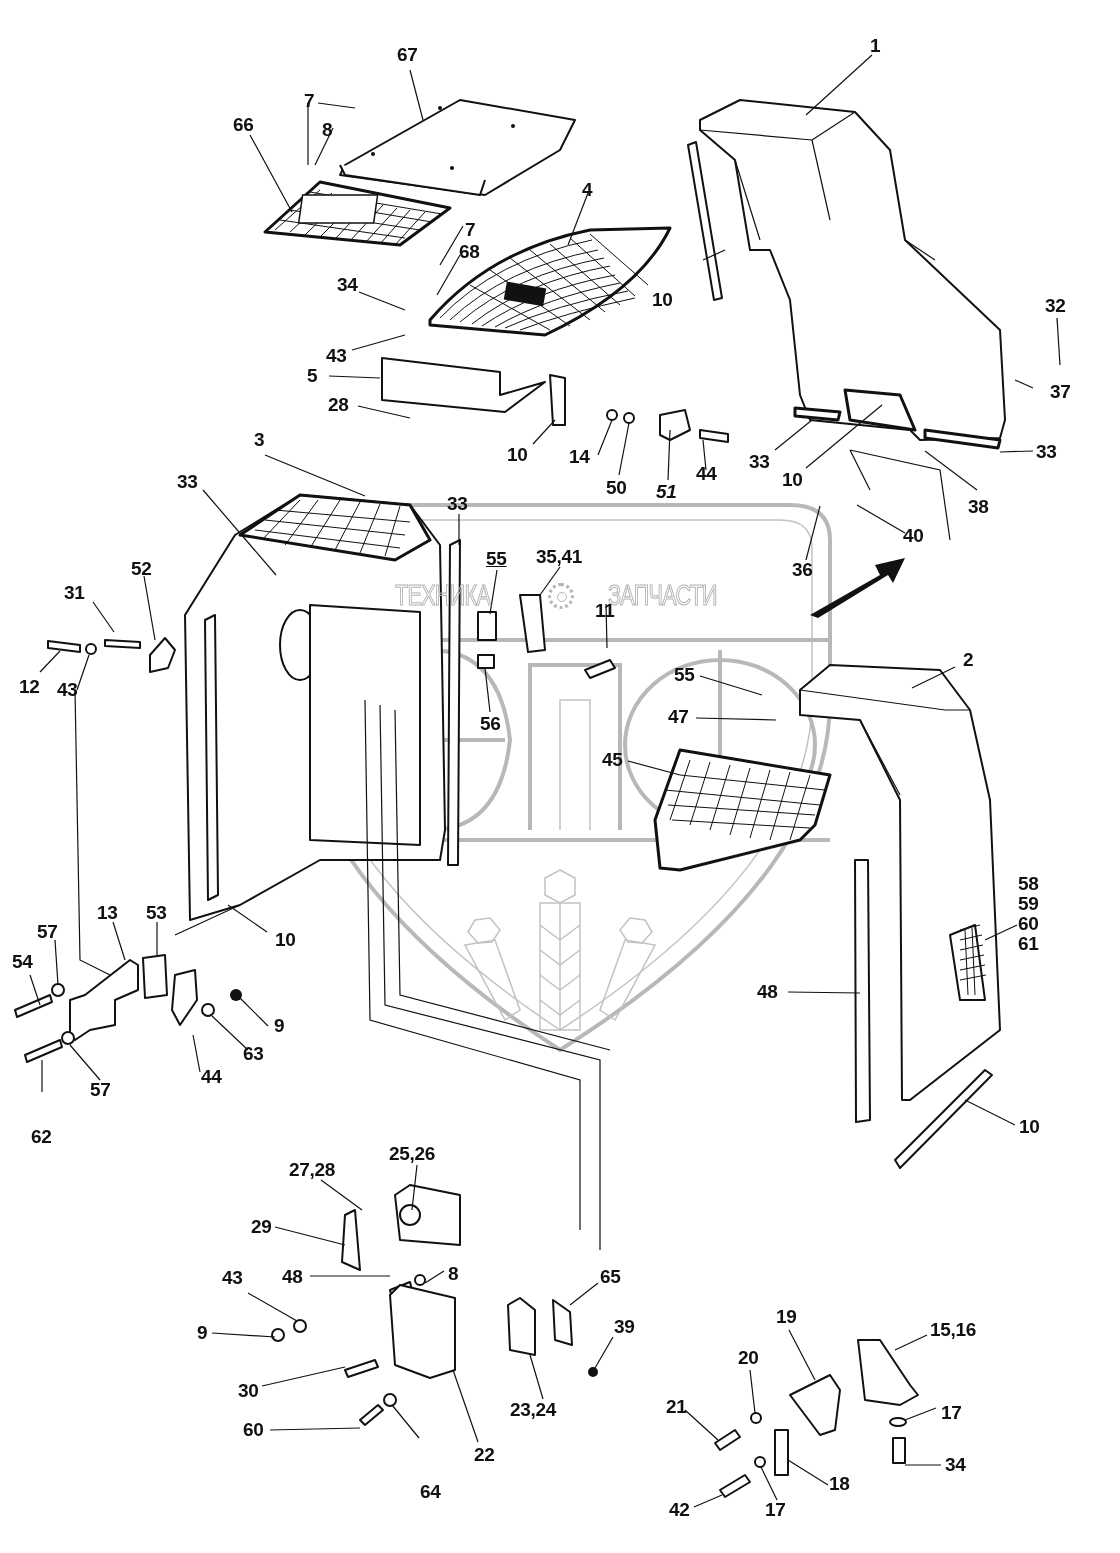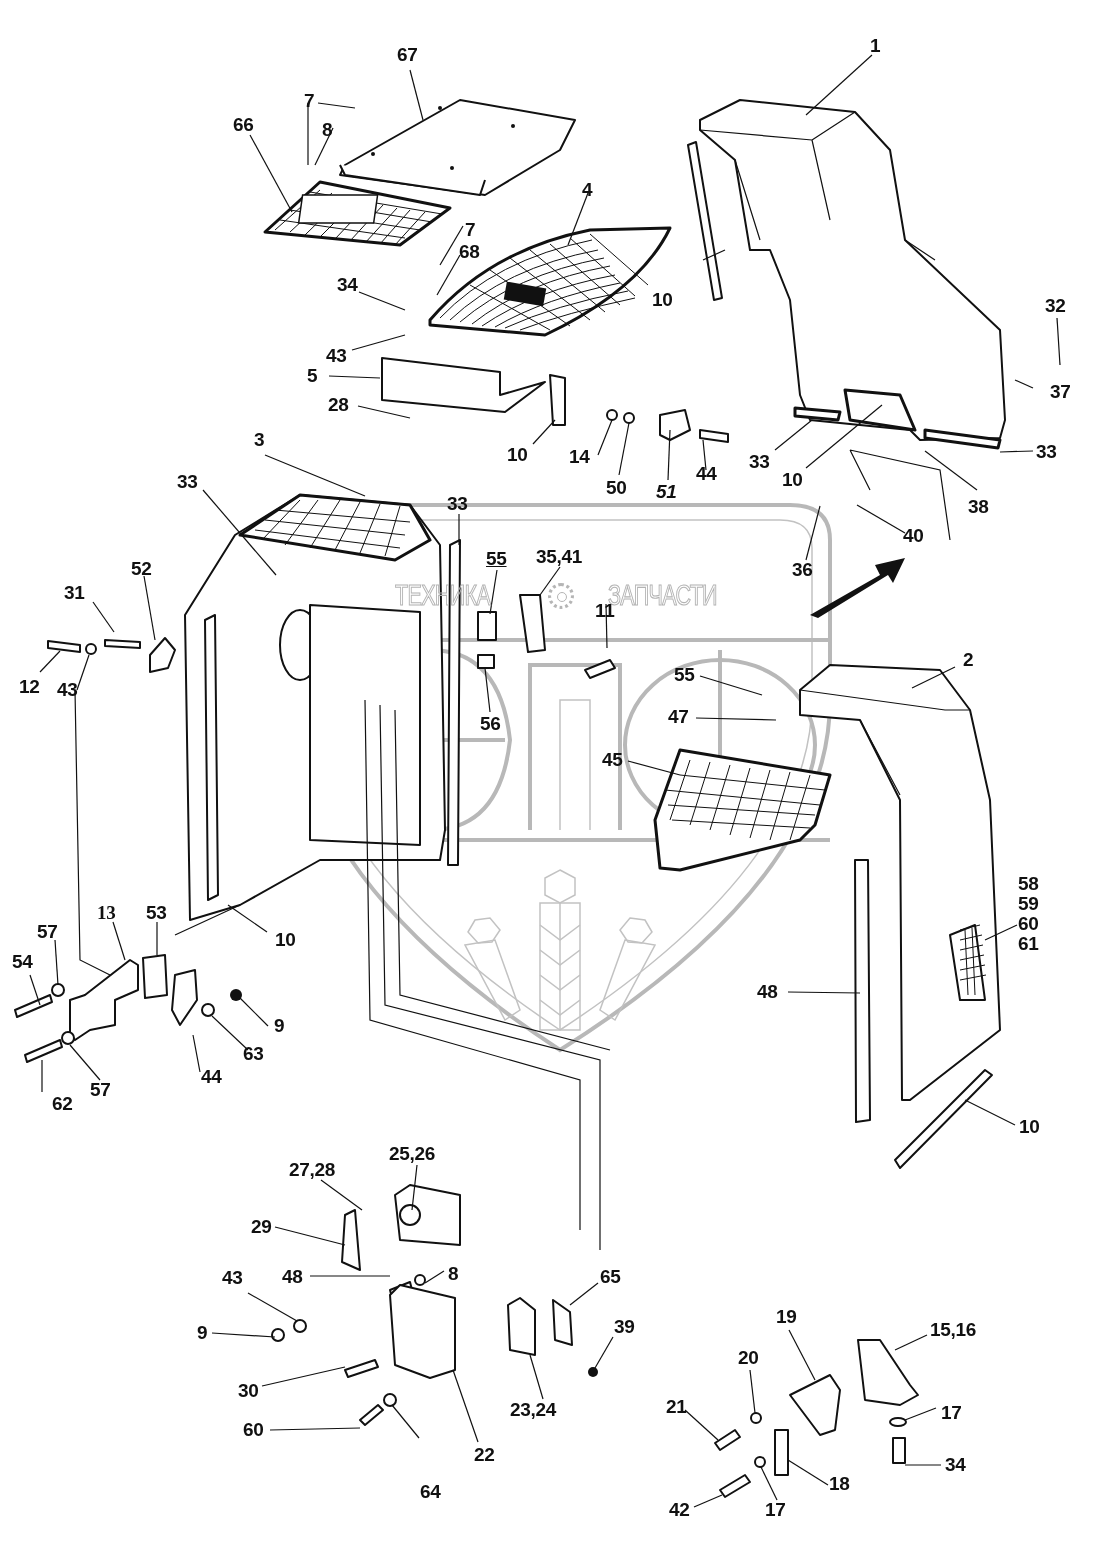--- a/index.html
+++ b/index.html
@@ -313,28 +313,28 @@
   <div class="callout" style="left:674px; top:665px;">55</div>
   <div class="callout" style="left:668px; top:707px;">47</div>
   <div class="callout" style="left:602px; top:750px;">45</div>
   <div class="callout" style="left:275px; top:930px;">10</div>
   <div class="callout multi" style="left:1018px; top:874px;">58
 59
 60
 61</div>
   <div class="callout" style="left:757px; top:982px;">48</div>
   <div class="callout" style="left:1019px; top:1117px;">10</div>
-  <div class="callout" style="left:97px; top:903px;font-family:Liberation Serif, serif;">13</div>
+  <div class="callout" style="left:97px; top:903px;">13</div>
   <div class="callout" style="left:146px; top:903px;">53</div>
   <div class="callout" style="left:37px; top:922px;">57</div>
   <div class="callout" style="left:12px; top:952px;">54</div>
   <div class="callout" style="left:274px; top:1016px;">9</div>
   <div class="callout" style="left:243px; top:1044px;">63</div>
   <div class="callout" style="left:201px; top:1067px;">44</div>
-  <div class="callout" style="left:31px; top:1094px;margin-left:21px;">62</div>
+  <div class="callout" style="left:31px; top:1127px;">62</div>
   <div class="callout" style="left:90px; top:1080px;">57</div>
   <div class="callout" style="left:389px; top:1144px;">25,26</div>
   <div class="callout" style="left:289px; top:1160px;">27,28</div>
   <div class="callout" style="left:251px; top:1217px;">29</div>
   <div class="callout" style="left:282px; top:1267px;">48</div>
   <div class="callout" style="left:448px; top:1264px;">8</div>
   <div class="callout" style="left:222px; top:1268px;">43</div>
   <div class="callout" style="left:197px; top:1323px;">9</div>
   <div class="callout" style="left:600px; top:1267px;">65</div>
   <div class="callout" style="left:614px; top:1317px;">39</div>

